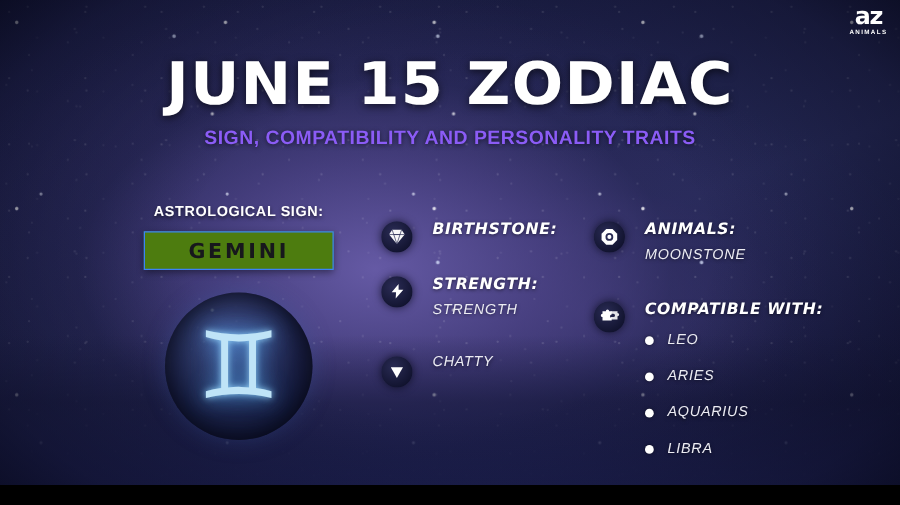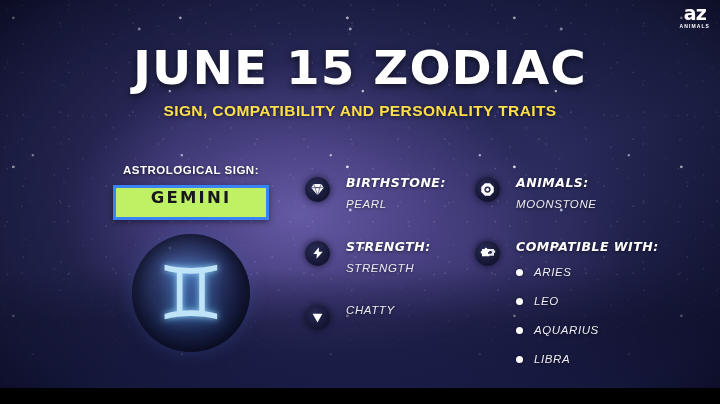--- a/index.html
+++ b/index.html
@@ -107,21 +107,21 @@
     letter-spacing: 1px;
     line-height: 1;
     transform: scaleX(1.03);
     text-shadow: 0 2px 7px rgba(0,0,0,0.65);
     margin: 0;
   }
   .subtitle {
     font-family: "Liberation Sans", sans-serif;
     font-size: 15.5px;
     font-weight: bold;
-    color: #fde047;
+    color: #8b5cf6;
     letter-spacing: 0.4px;
     margin-top: 11px;
     text-shadow: 0 1px 4px rgba(0,0,0,0.6);
   }
 
   
   .sign-block {
     position: absolute;
     left: 76px;
     top: 164px;
@@ -132,24 +132,24 @@
     font-size: 11.5px;
     font-weight: bold;
     color: #ffffff;
     letter-spacing: 0.5px;
     text-shadow: 0 1px 3px rgba(0,0,0,0.6);
   }
   .sign-box {
     margin: 9px auto 0;
     width: 150px;
     height: 29px;
-    background: #bef264;
-    border: 3px solid #3b82f6;
+    background: #4d7c0f;
+    border: 1px solid #3b82f6;
     display: flex;
-    align-items: flex-start;
+    align-items: center;
     justify-content: center;
     box-shadow: 0 2px 6px rgba(0,0,0,0.45);
   }
   .sign-name {
     font-family: "DejaVu Sans", sans-serif;
     font-size: 16.5px;
     font-weight: bold;
     color: #17171c;
     letter-spacing: 2.2px;
   }
@@ -285,21 +285,20 @@
   <div class="col col-mid">
 
     <div class="attr">
       <span class="attr-icon">
         <svg width="15" height="15" viewBox="0 0 24 24" fill="#ffffff">
           <path d="M6 3h12l4 6-10 12L2 9z" opacity="0.97"></path>
           <path d="M6 3l2 6h8l2-6M2 9h20M12 21L8 9M12 21l4-12" stroke="#2a2c55" stroke-width="0.9" fill="none"></path>
         </svg>
       </span>
       <div class="attr-label">BIRTHSTONE:</div>
-      <div class="attr-value">PEARL</div>
     </div>
 
     <div class="attr">
       <span class="attr-icon">
         <svg width="14" height="14" viewBox="0 0 24 24" fill="#ffffff">
           <path d="M13.5 2L4 13.5h6L9.5 22 20 10h-6.5z"></path>
         </svg>
       </span>
       <div class="attr-label">STRENGTH:</div>
       <div class="attr-value">STRENGTH</div>
@@ -334,25 +333,25 @@
       <span class="attr-icon">
         <svg width="16" height="16" viewBox="0 0 24 24" fill="#ffffff">
           <path d="M3 6h4a2 2 0 1 1 4 0h3v4a2 2 0 1 0 0 4v3H3v-4a2 2 0 1 1 0-4z"></path>
           <path d="M13 9h3a2 2 0 1 1 0 4h-3v3h8v-4a2 2 0 1 0 0-4V6h-8z" opacity="0.88"></path>
         </svg>
       </span>
       <div class="attr-label">COMPATIBLE WITH:</div>
       <ul class="compat-list">
         <li class="compat-item">
           <span class="compat-bullet"></span>
-          <span>ARIES</span>
+          <span>LEO</span>
         </li>
         <li class="compat-item">
           <span class="compat-bullet"></span>
-          <span>LEO</span>
+          <span>ARIES</span>
         </li>
         <li class="compat-item">
           <span class="compat-bullet"></span>
           <span>AQUARIUS</span>
         </li>
         <li class="compat-item">
           <span class="compat-bullet"></span>
           <span>LIBRA</span>
         </li>
       </ul>

